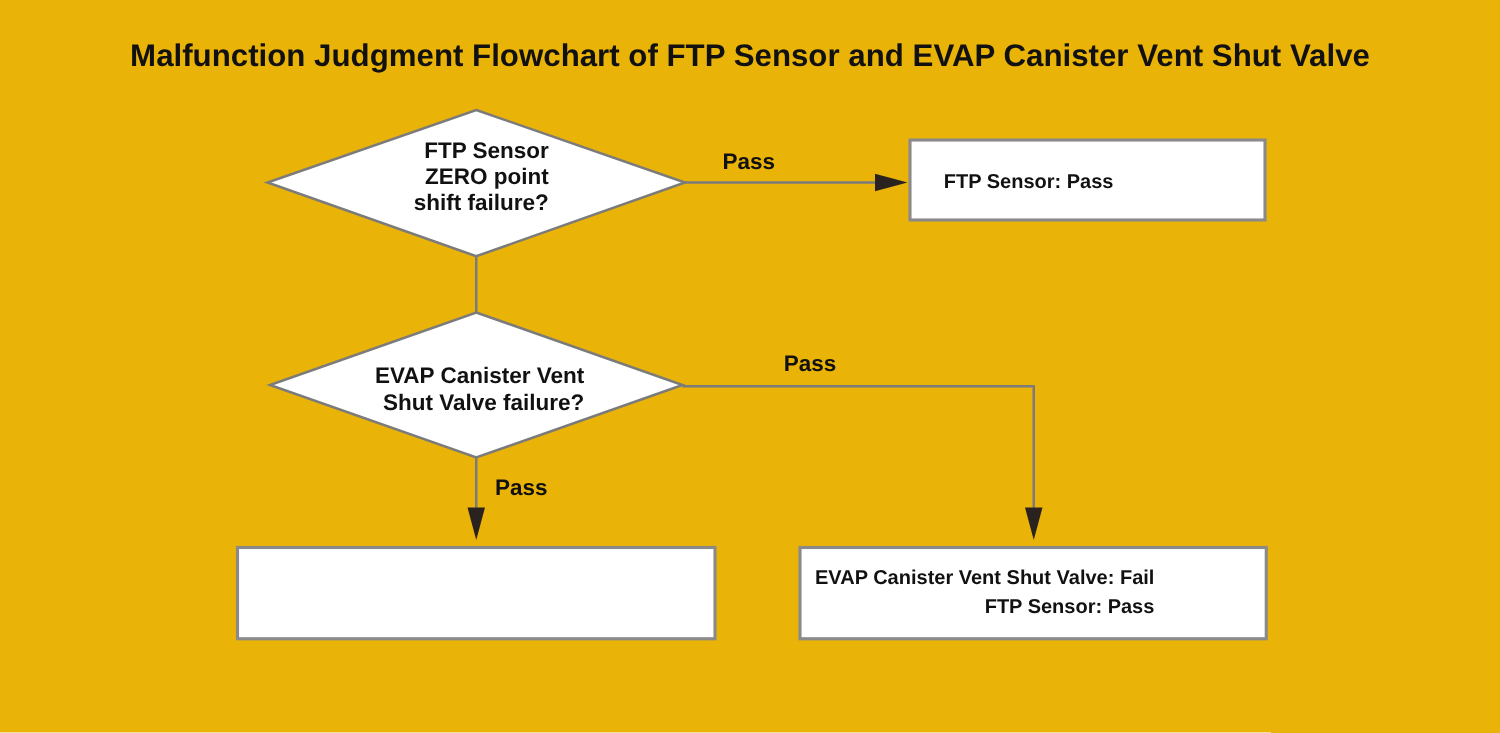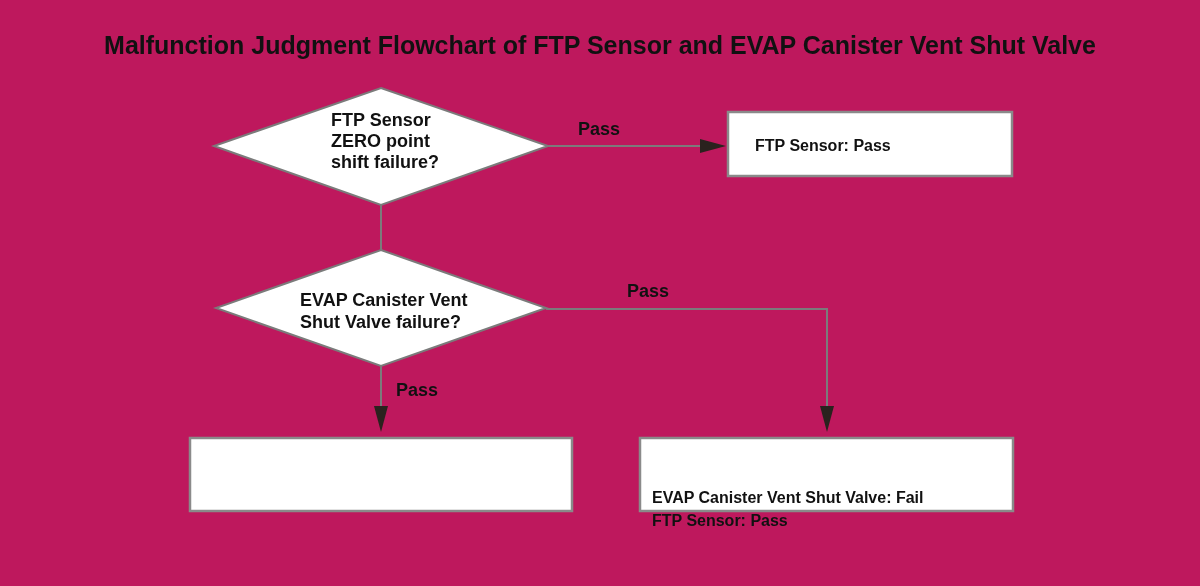--- a/index.html
+++ b/index.html
@@ -4,21 +4,21 @@
 <style>
   html, body {
     margin: 0;
     padding: 0;
     background: #ffffff;
   }
   .canvas {
     position: relative;
     width: 1200px;
     height: 586px;
-    background: #be185d;
+    background: #eab308;
     font-family: "Liberation Sans", "DejaVu Sans", sans-serif;
     color: #111111;
     overflow: hidden;
   }
   .diagram-svg {
     position: absolute;
     left: 0;
     top: 0;
     width: 1200px;
     height: 586px;
@@ -40,20 +40,21 @@
   }
   .arrowhead {
     fill: #2a221e;
     stroke: none;
   }
   .txt {
     position: absolute;
     font-weight: bold;
     white-space: pre-line;
     color: #111111;
+    text-align: right;
   }
   .page-title {
     left: 0;
     right: 0;
     top: 31px;
     text-align: center;
     font-size: 25px;
     letter-spacing: 0px;
   }
   .node-text {
@@ -64,21 +65,21 @@
     font-size: 16px;
     line-height: 23px;
   }
   .edge-label {
     font-size: 18px;
   }
   .decision1-text { left: 331px; top: 110px; }
   .decision2-text { left: 300px; top: 289px; line-height: 22px; }
   .result1-text   { left: 755px; top: 134px; }
   .result2-text   { left: 205px; top: 451px; }
-  .result3-text   { left: 652px; top: 451px; margin-top: 35px; }
+  .result3-text   { left: 652px; top: 451px; }
   .label-pass-right { left: 578px; top: 119px; }
   .label-possibility { left: 399px; top: 214px; }
   .label-fail { left: 627px; top: 281px; }
   .label-pass-down { left: 396px; top: 380px; }
 </style>
 </head>
 <body>
 
 <div class="canvas">
 

